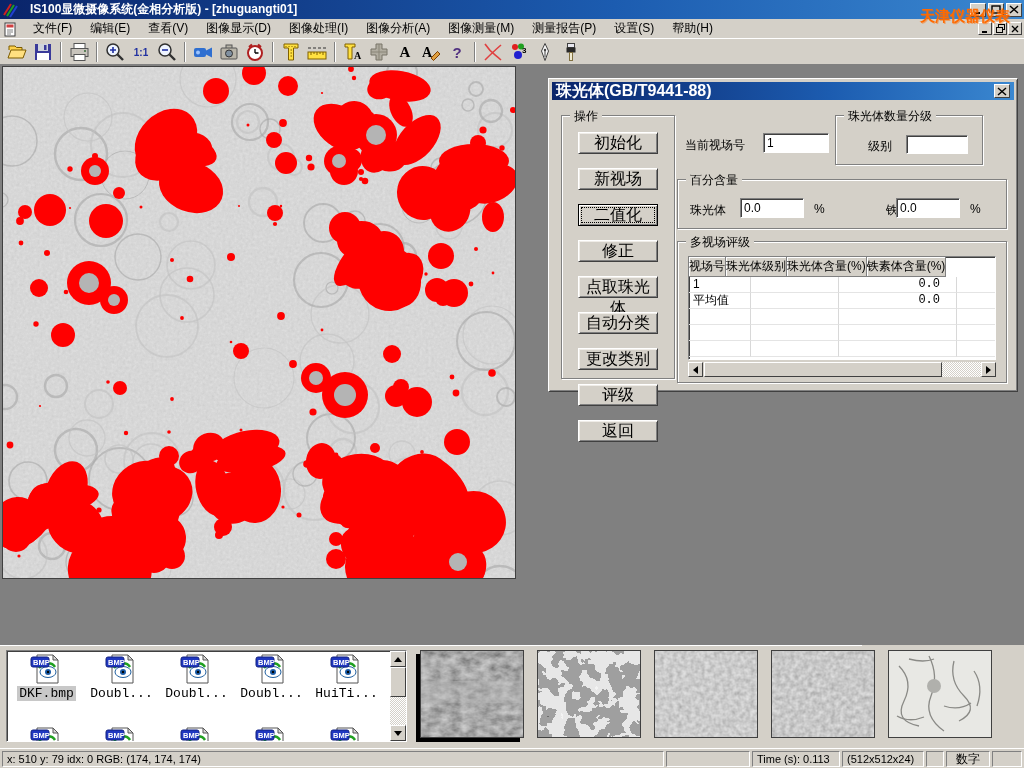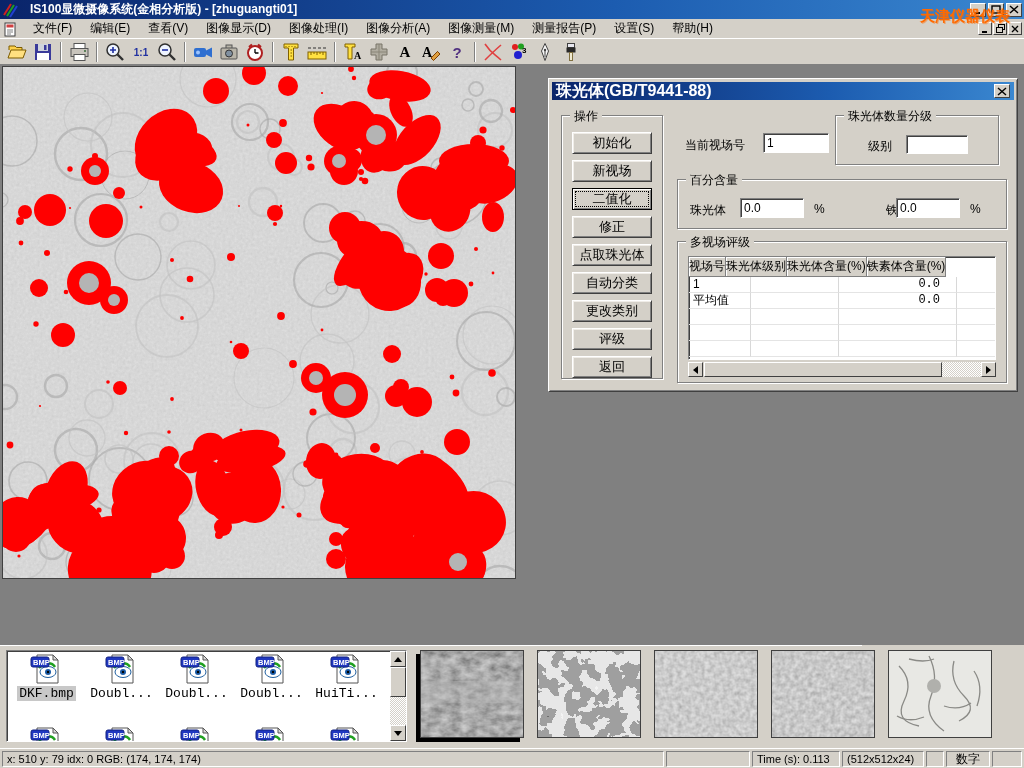--- a/index.html
+++ b/index.html
@@ -44,24 +44,24 @@
             border:1px solid; border-color:#fff #404040 #404040 #fff;
             box-shadow:inset 1px 1px 0 #d4d0c8, inset -1px -1px 0 #808080; z-index:20; }
   .dialog-titlebar { position:absolute; left:3px; top:3px; right:3px; height:18px;
             background:linear-gradient(90deg,#0a246a 0%,#1c5cb0 60%,#3a87d0 100%);
             display:flex; align-items:center; padding:0 4px; }
   .dialog-title { color:#fff; font-weight:bold; font-size:16px; }
   .dialog-close { margin-left:auto; width:16px; height:14px; background:#d4d0c8; border:1px solid;
             border-color:#fff #404040 #404040 #fff; display:flex; align-items:center; justify-content:center; }
   .groupbox { position:absolute; border:1px solid #808080; box-shadow:inset 1px 1px 0 #fff, 1px 1px 0 #fff; }
   .groupbox legend, .group-label { position:absolute; top:-8px; left:8px; background:#d4d0c8; padding:0 4px; font-size:12px; }
-  .op-btn { display:block; position:relative; width:80px; height:22px; margin:4px auto 6px; background:#d4d0c8;
+  .op-btn { display:block; position:relative; width:80px; height:22px; margin:4px auto 14px; background:#d4d0c8;
             border:1px solid; border-color:#fff #404040 #404040 #fff;
             box-shadow:inset 1px 1px 0 #f0ede8, inset -1px -1px 0 #808080;
-            font-size:13px; font-family:"Liberation Sans",sans-serif; }
+            font-size:16px; font-family:"Liberation Sans",sans-serif; }
   .op-btn:nth-of-type(3) { outline:1px dotted #000; outline-offset:-4px; border-color:#000; box-shadow:inset 1px 1px 0 #fff, inset -1px -1px 0 #808080, inset 0 0 0 1px #d4d0c8; }
   .field-label { position:absolute; font-size:12px; white-space:nowrap; }
   .tb-input { position:absolute; background:#fff; border:1px solid; border-color:#808080 #fff #fff #808080;
               box-shadow:inset 1px 1px 0 #404040; font-size:12px; padding:1px 3px; font-family:"Liberation Sans",sans-serif; }
 
   .grid-table { position:absolute; left:10px; top:14px; width:308px; height:104px; background:#fff;
                 border:1px solid; border-color:#808080 #fff #fff #808080; box-shadow:inset 1px 1px 0 #404040; overflow:hidden; }
   .grid-head { display:flex; height:20px; }
   .grid-hcell { flex:none; background:#d4d0c8; border-right:1px solid #808080; border-bottom:1px solid #808080;
                 box-shadow:inset 1px 1px 0 #fff; text-align:center; line-height:19px; font-size:12px; white-space:nowrap; overflow:hidden; }
@@ -642,40 +642,40 @@
   <div class="dialog">
     <div class="dialog-titlebar">
       <span class="dialog-title">珠光体(GB/T9441-88)</span>
       <div class="dialog-close">
         <svg width="10" height="9" viewBox="0 0 10 9">
             <path d="M1 1 L9 8 M9 1 L1 8" stroke="#000" stroke-width="1.4"></path>
           </svg>
       </div>
     </div>
 
-    <div class="groupbox" style="left:12px; top:36px; width:102px; height:264px;">
+    <div class="groupbox" style="left:12px; top:36px; width:114px; height:264px;">
       <span class="group-label">操作</span>
       <div style="padding-top:12px;">
 
       <button class="op-btn">初始化</button>
           <button class="op-btn">新视场</button>
           <button class="op-btn">二值化</button>
           <button class="op-btn">修正</button>
           <button class="op-btn">点取珠光体</button>
           <button class="op-btn">自动分类</button>
           <button class="op-btn">更改类别</button>
           <button class="op-btn">评级</button>
           <button class="op-btn">返回</button>
         </div>
     </div>
 
     <span class="field-label" style="left:136px; top:58px;">当前视场号</span>
     <input class="tb-input" style="left: 214px; top: 54px; width: 66px; height: 20px;" value="1">
 
-    <div class="groupbox" style="left:286px; top:36px; width:164px; height:50px;">
+    <div class="groupbox" style="left:286px; top:36px; width:148px; height:50px;">
       <span class="group-label">珠光体数量分级</span>
       <span class="field-label" style="left:32px; top:22px;">级别</span>
       <input class="tb-input" style="left: 70px; top: 19px; width: 62px; height: 19px;" value="">
     </div>
 
     <div class="groupbox" style="left:128px; top:100px; width:330px; height:50px;">
       <span class="group-label">百分含量</span>
       <span class="field-label" style="left:12px; top:22px;">珠光体</span>
       <input class="tb-input" style="left: 62px; top: 18px; width: 64px; height: 20px;" value="0.0">
       <span class="field-label" style="left:136px; top:22px;">%</span>

